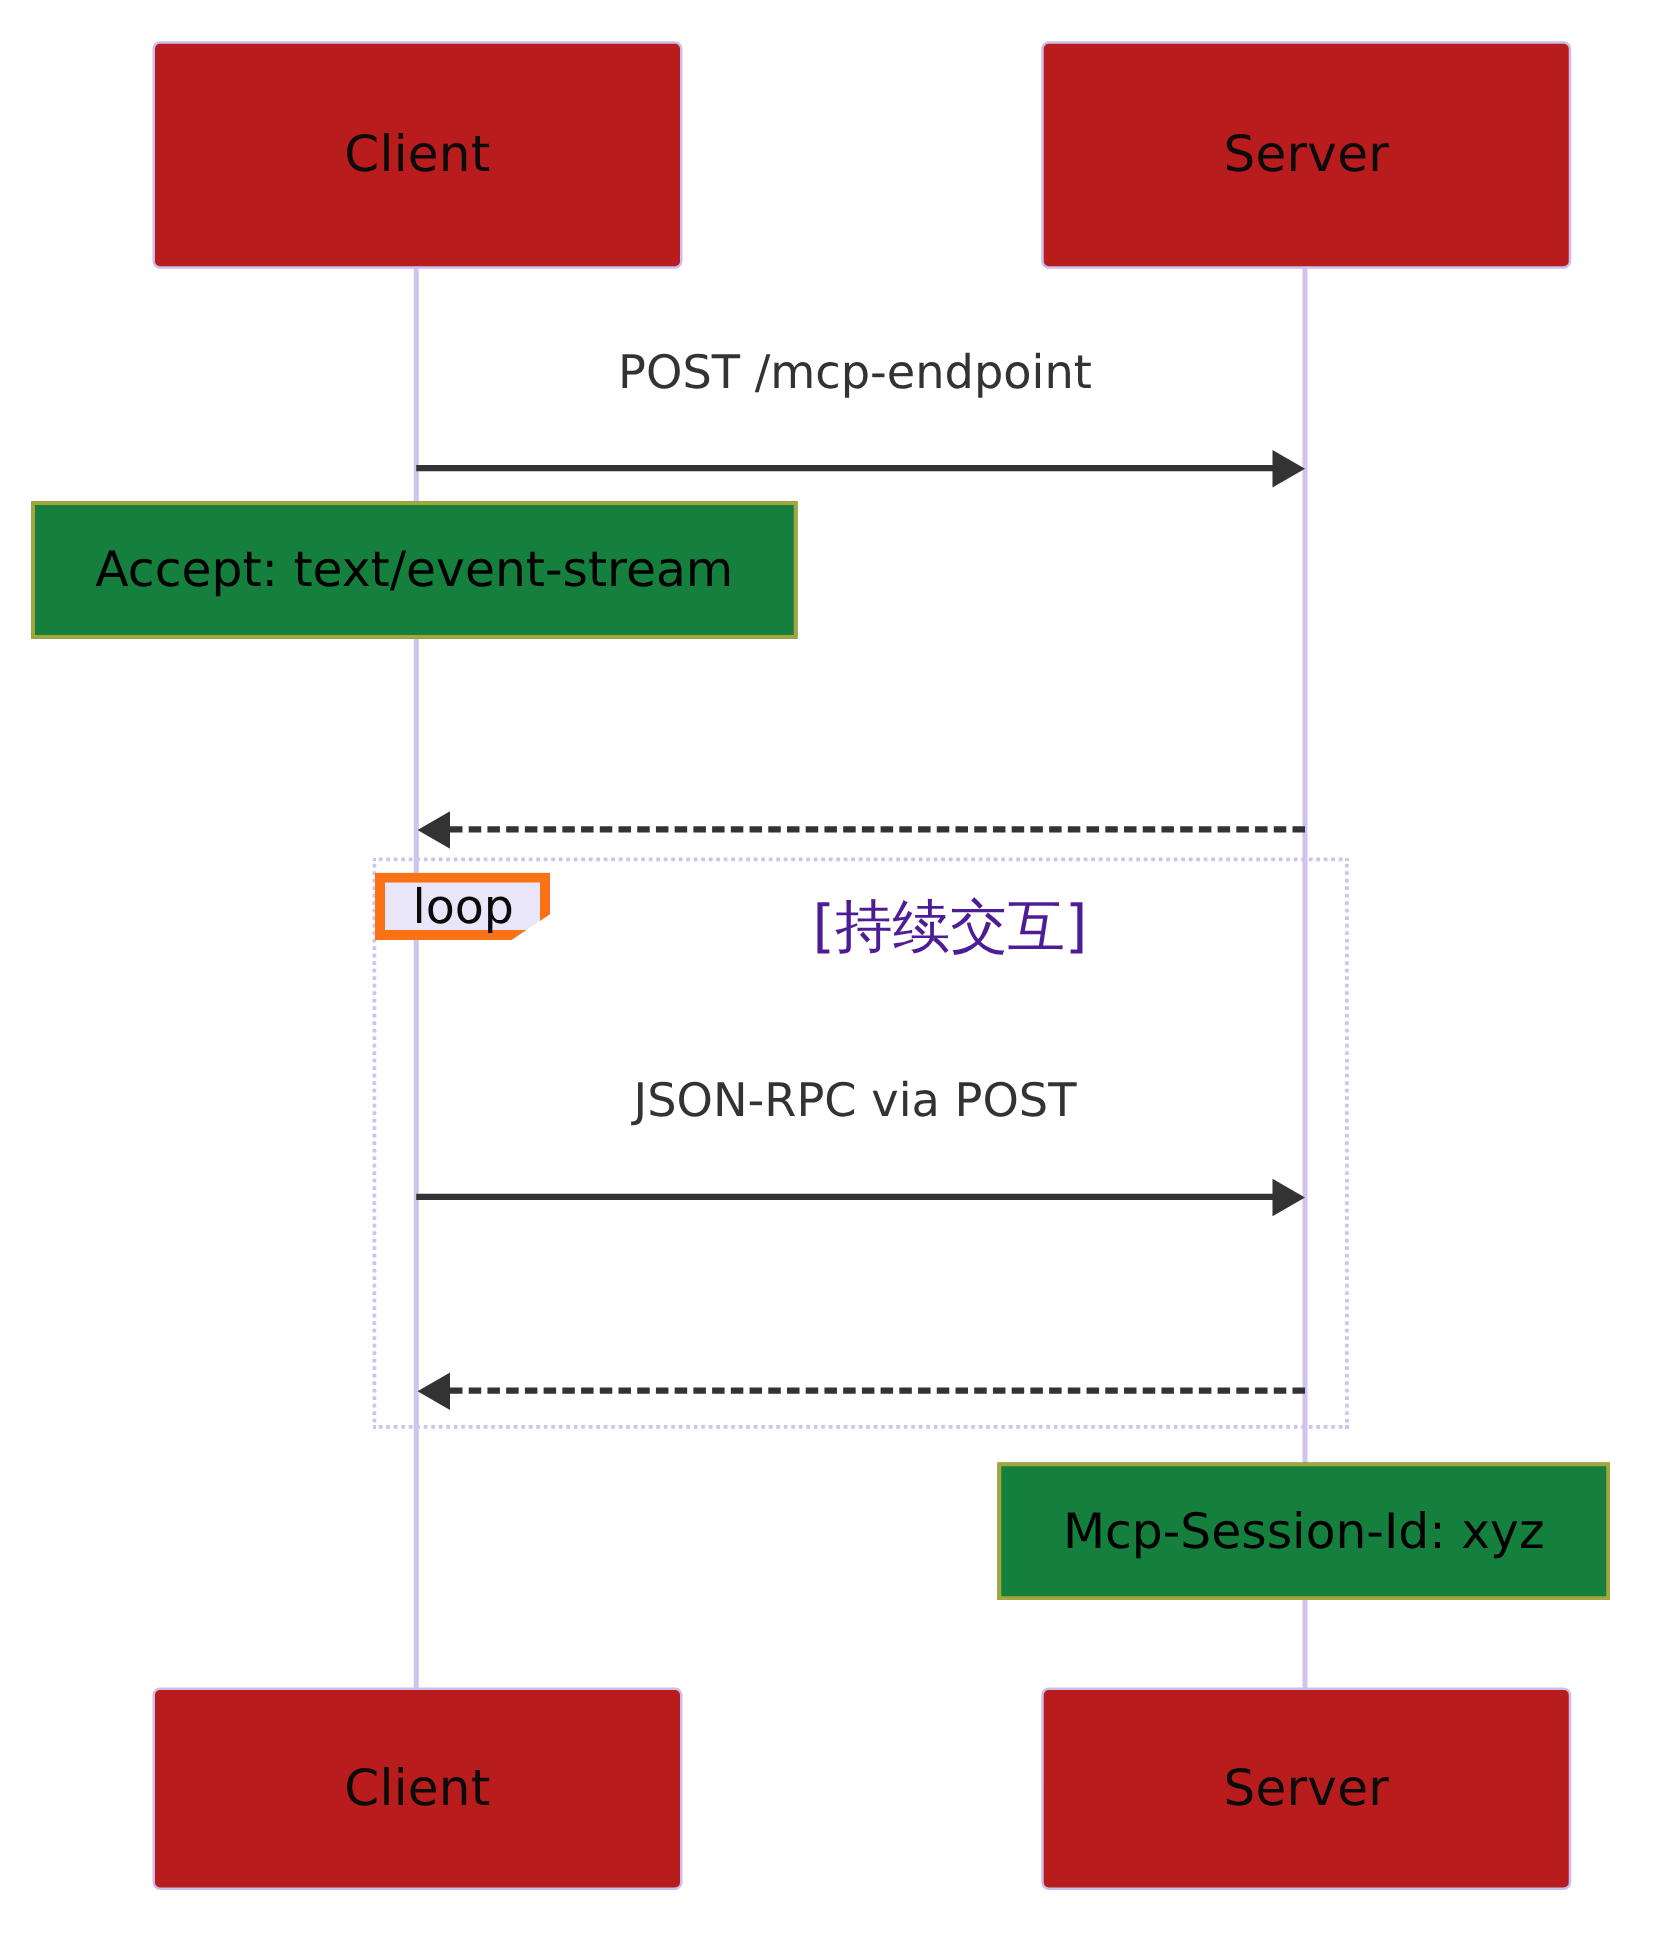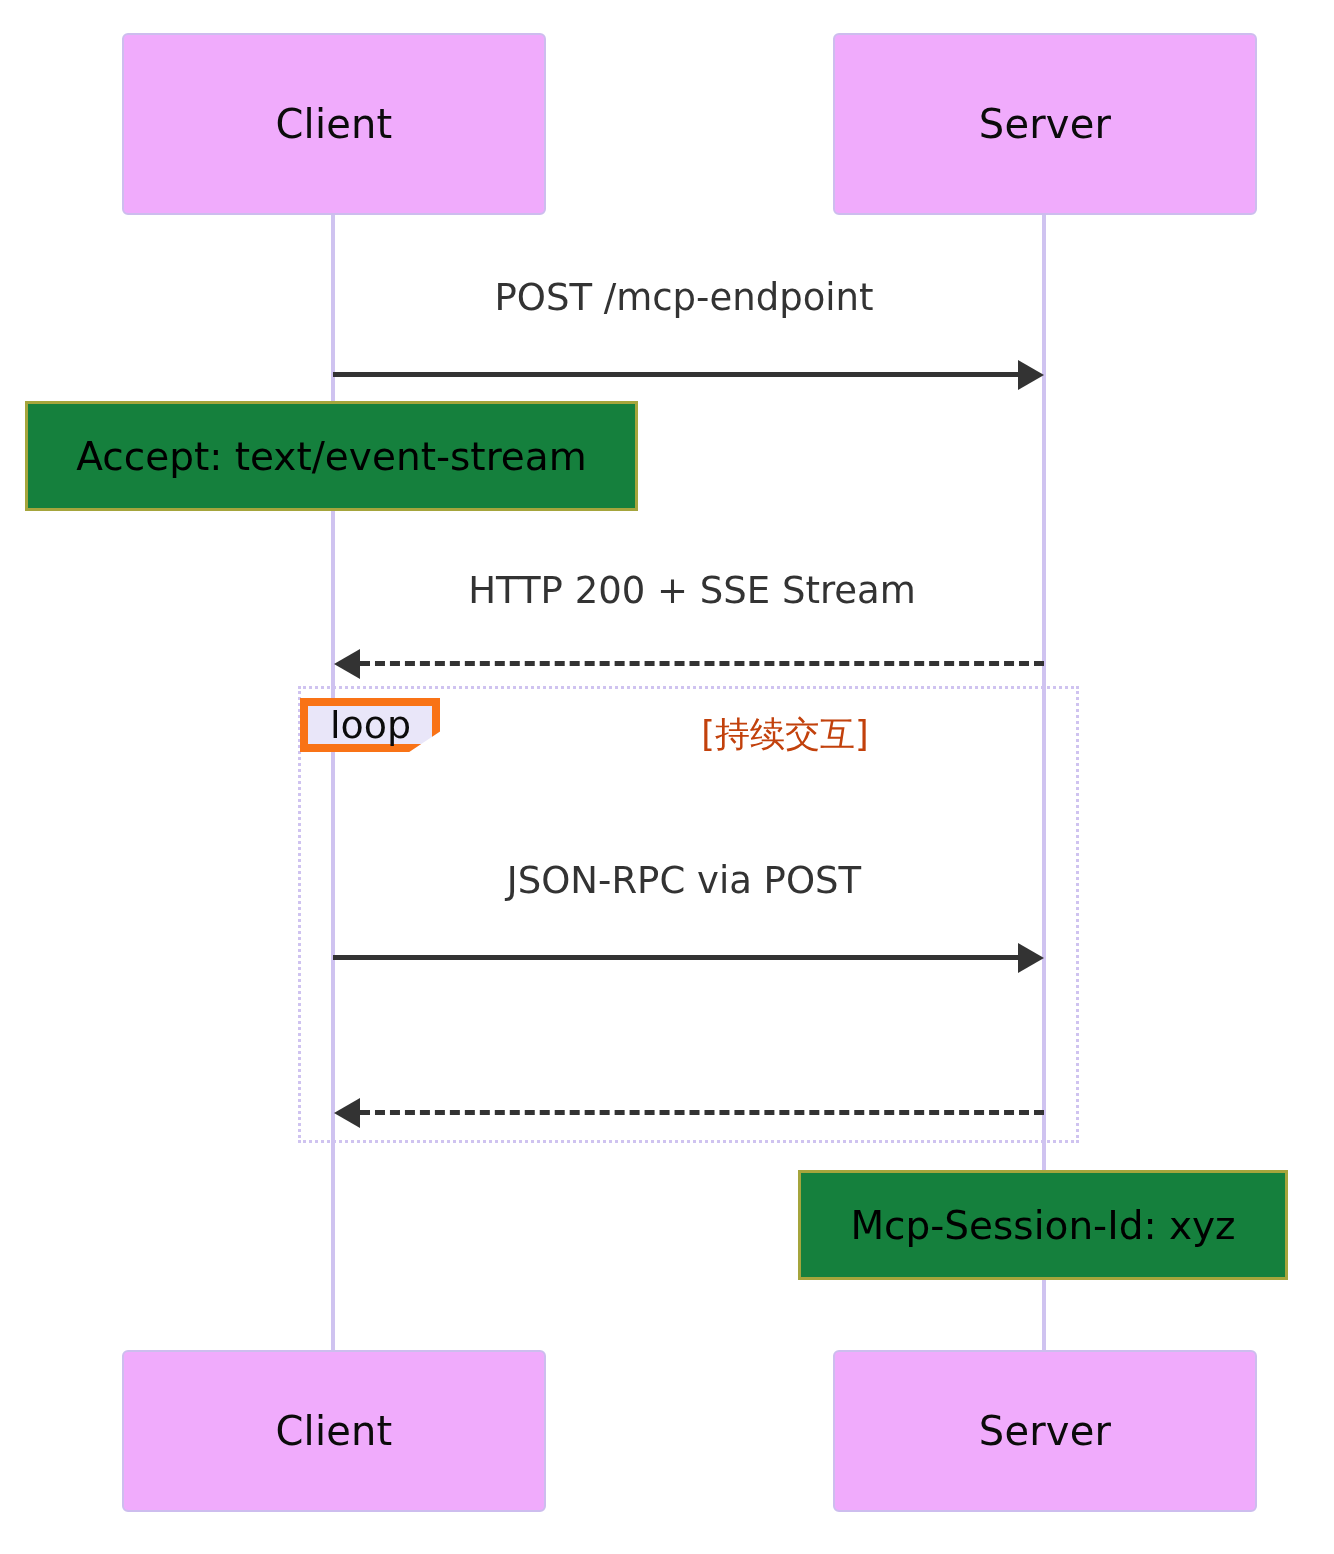--- a/index.html
+++ b/index.html
@@ -23,21 +23,21 @@
   .lifeline {
     position: absolute;
     width: 4px;
     background: #cfc3f0;
   }
 
   
   .actor-box {
     position: absolute;
     box-sizing: border-box;
-    background: #f0abfc;
+    background: #b91c1c;
     border: 2px solid #cdbdee;
     border-radius: 6px;
     display: flex;
     align-items: center;
     justify-content: center;
   }
   .actor-label {
     font-size: 40px;
     color: #0b0b0b;
     font-family: "DejaVu Sans", "Liberation Sans", sans-serif;
@@ -112,25 +112,24 @@
     align-items: center;
   }
   .loop-tab-label {
     font-size: 38px;
     color: #0b0b0b;
     padding-left: 22px;
     line-height: 1;
   }
   .loop-title {
     position: absolute;
-    font-size: 35px;
-    color: #c2410c;
+    font-size: 46px;
+    color: #4c1d95;
     white-space: nowrap;
     transform: translateX(-50%);
-    margin-left: 25px;
   }
 </style>
 </head>
 <body>
 
 <div id="diagram">
 
   <div class="lifeline" style="left:331px; top:213px; height:1140px;"></div>
   <div class="lifeline" style="left:1042px; top:213px; height:1140px;"></div>
 
@@ -142,21 +141,20 @@
   </div>
 
   <div class="msg-label" style="left:684px; top:276px;">POST /mcp-endpoint</div>
   <div class="arrow-line" style="left:333px; top:372px; width:690px;"></div>
   <div class="arrow-head right" style="left:1018px; top:360px;"></div>
 
   <div class="note" style="left:25px; top:401px; width:613px; height:110px;">
     <span class="note-text">Accept: text/event-stream</span>
   </div>
 
-  <div class="msg-label" style="left:692px; top:569px;">HTTP 200 + SSE Stream</div>
   <div class="arrow-line dashed" style="left:360px; top:661px; width:684px;"></div>
   <div class="arrow-head left" style="left:334px; top:649px;"></div>
 
   <div class="loop-frame" style="left:298px; top:686px; width:781px; height:457px;"></div>
   <div class="loop-tab" style="left:300px; top:698px; width:140px; height:54px;">
     <span class="loop-tab-label">loop</span>
   </div>
   <div class="loop-title" style="left:760px; top:711px;">[持续交互]</div>
 
   <div class="msg-label" style="left:684px; top:859px;">JSON-RPC via POST</div>

